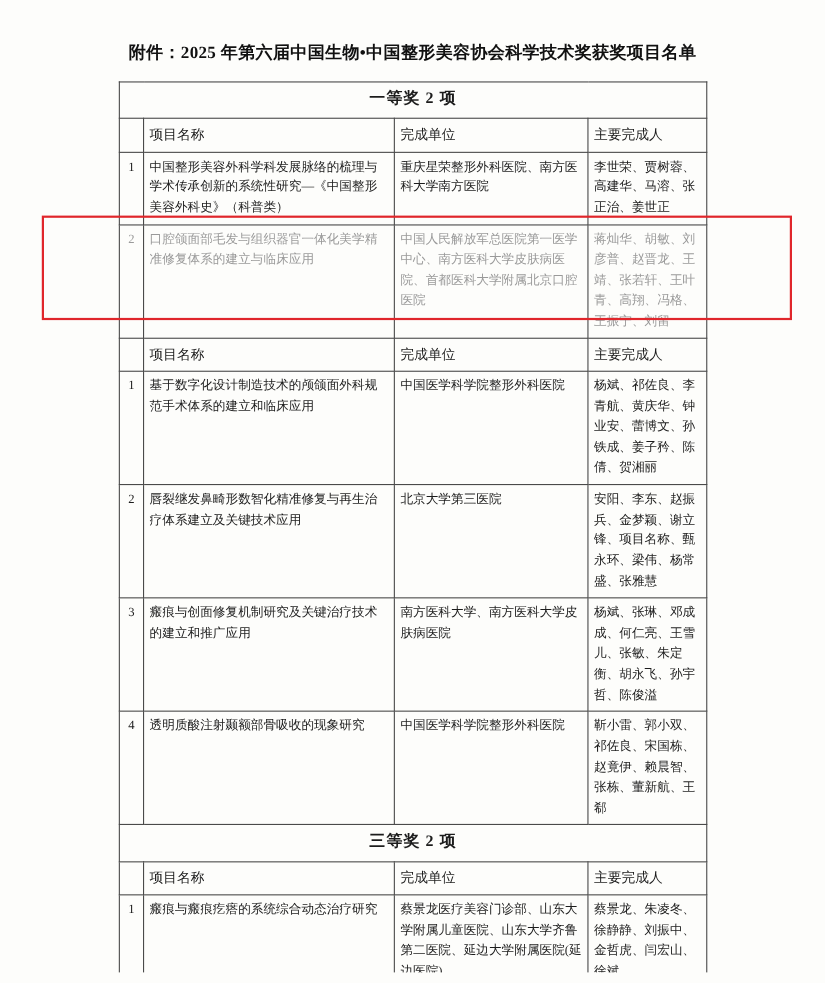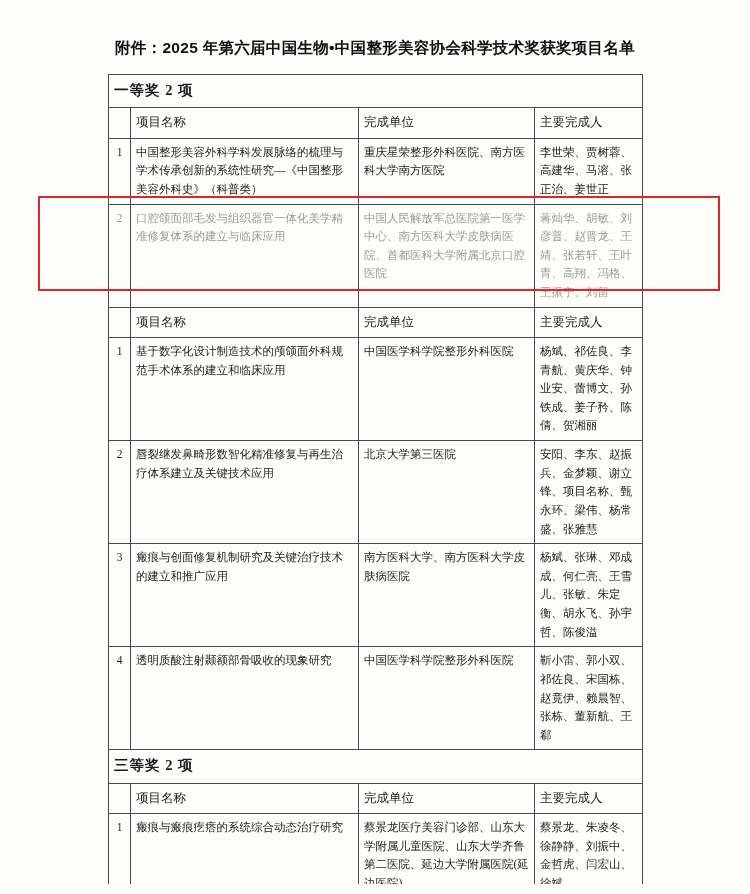--- a/index.html
+++ b/index.html
@@ -25,21 +25,21 @@
   .doc-title {
     position: absolute;
     top: 38px;
     left: 0;
     width: 750px;
     text-align: center;
     font-size: 15.5px;
     font-weight: bold;
     letter-spacing: 0.3px;
     color: #111;
-    font-family: Liberation Sans, sans-serif;
+    font-family: Liberation Serif, serif;
   }
   .table-wrap {
     position: absolute;
     top: 74px;
     left: 108px;
     width: 534px;
   }
   table.award {
     border-collapse: collapse;
     width: 534px;
@@ -48,21 +48,21 @@
     line-height: 1.62;
   }
   table.award td {
     border: 1px solid #4a4a4a;
     vertical-align: top;
     padding: 4px 5px 5px 5px;
     color: #1c1c1c;
     word-break: break-word;
   }
   td.band {
-    text-align: left;
+    text-align: center;
     font-size: 14.5px;
     font-weight: bold;
     padding: 6px 0 7px 0;
     letter-spacing: 1px;
     vertical-align: middle;
   }
   td.hdr {
     text-align: left;
     font-size: 12.5px;
     padding: 5px 0 6px 0;

